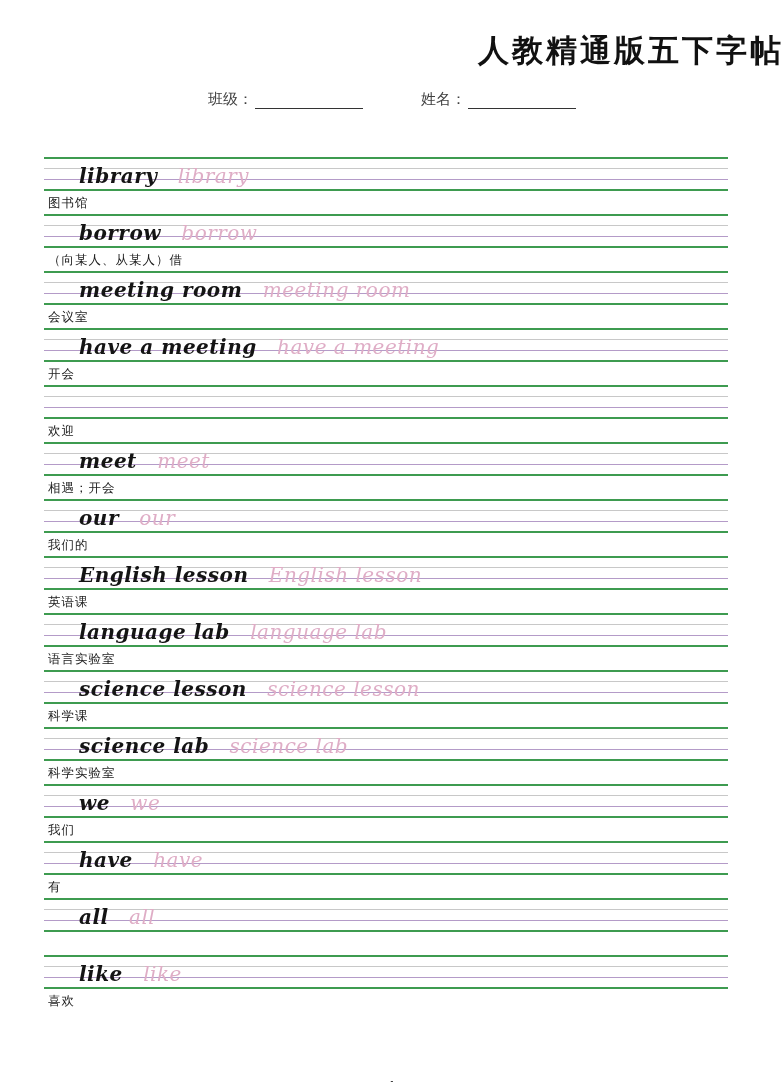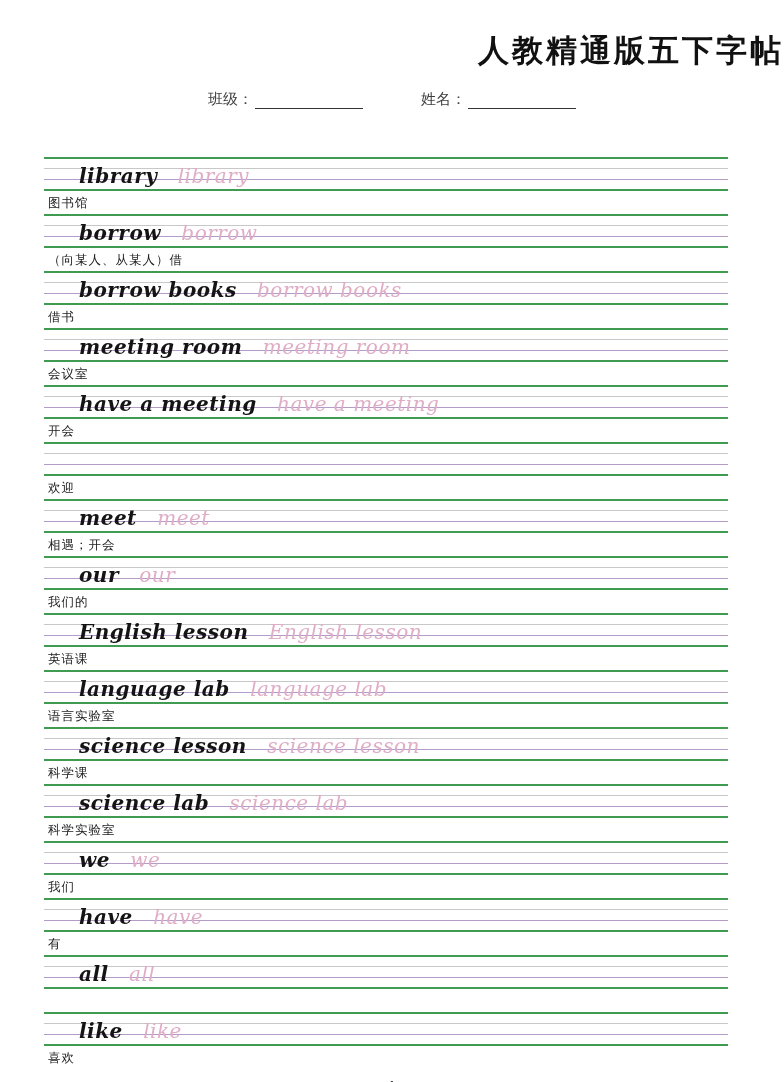--- a/index.html
+++ b/index.html
@@ -142,31 +142,20 @@
       <div class="line-mid"></div>
       <div class="line-base"></div>
       <div class="words">
         <span class="word-black">borrow</span>
         <span class="word-trace">borrow</span>
       </div>
     </div>
     <div class="cn">（向某人、从某人）借</div>
   </div>
 
-  <div class="entry">
-    <div class="grid">
-      <div class="line-mid"></div>
-      <div class="line-base"></div>
-      <div class="words">
-        <span class="word-black">borrow books</span>
-        <span class="word-trace">borrow books</span>
-      </div>
-    </div>
-    <div class="cn">借书</div>
-  </div>
 
   <div class="entry">
     <div class="grid">
       <div class="line-mid"></div>
       <div class="line-base"></div>
       <div class="words">
         <span class="word-black">meeting room</span>
         <span class="word-trace">meeting room</span>
       </div>
     </div>

